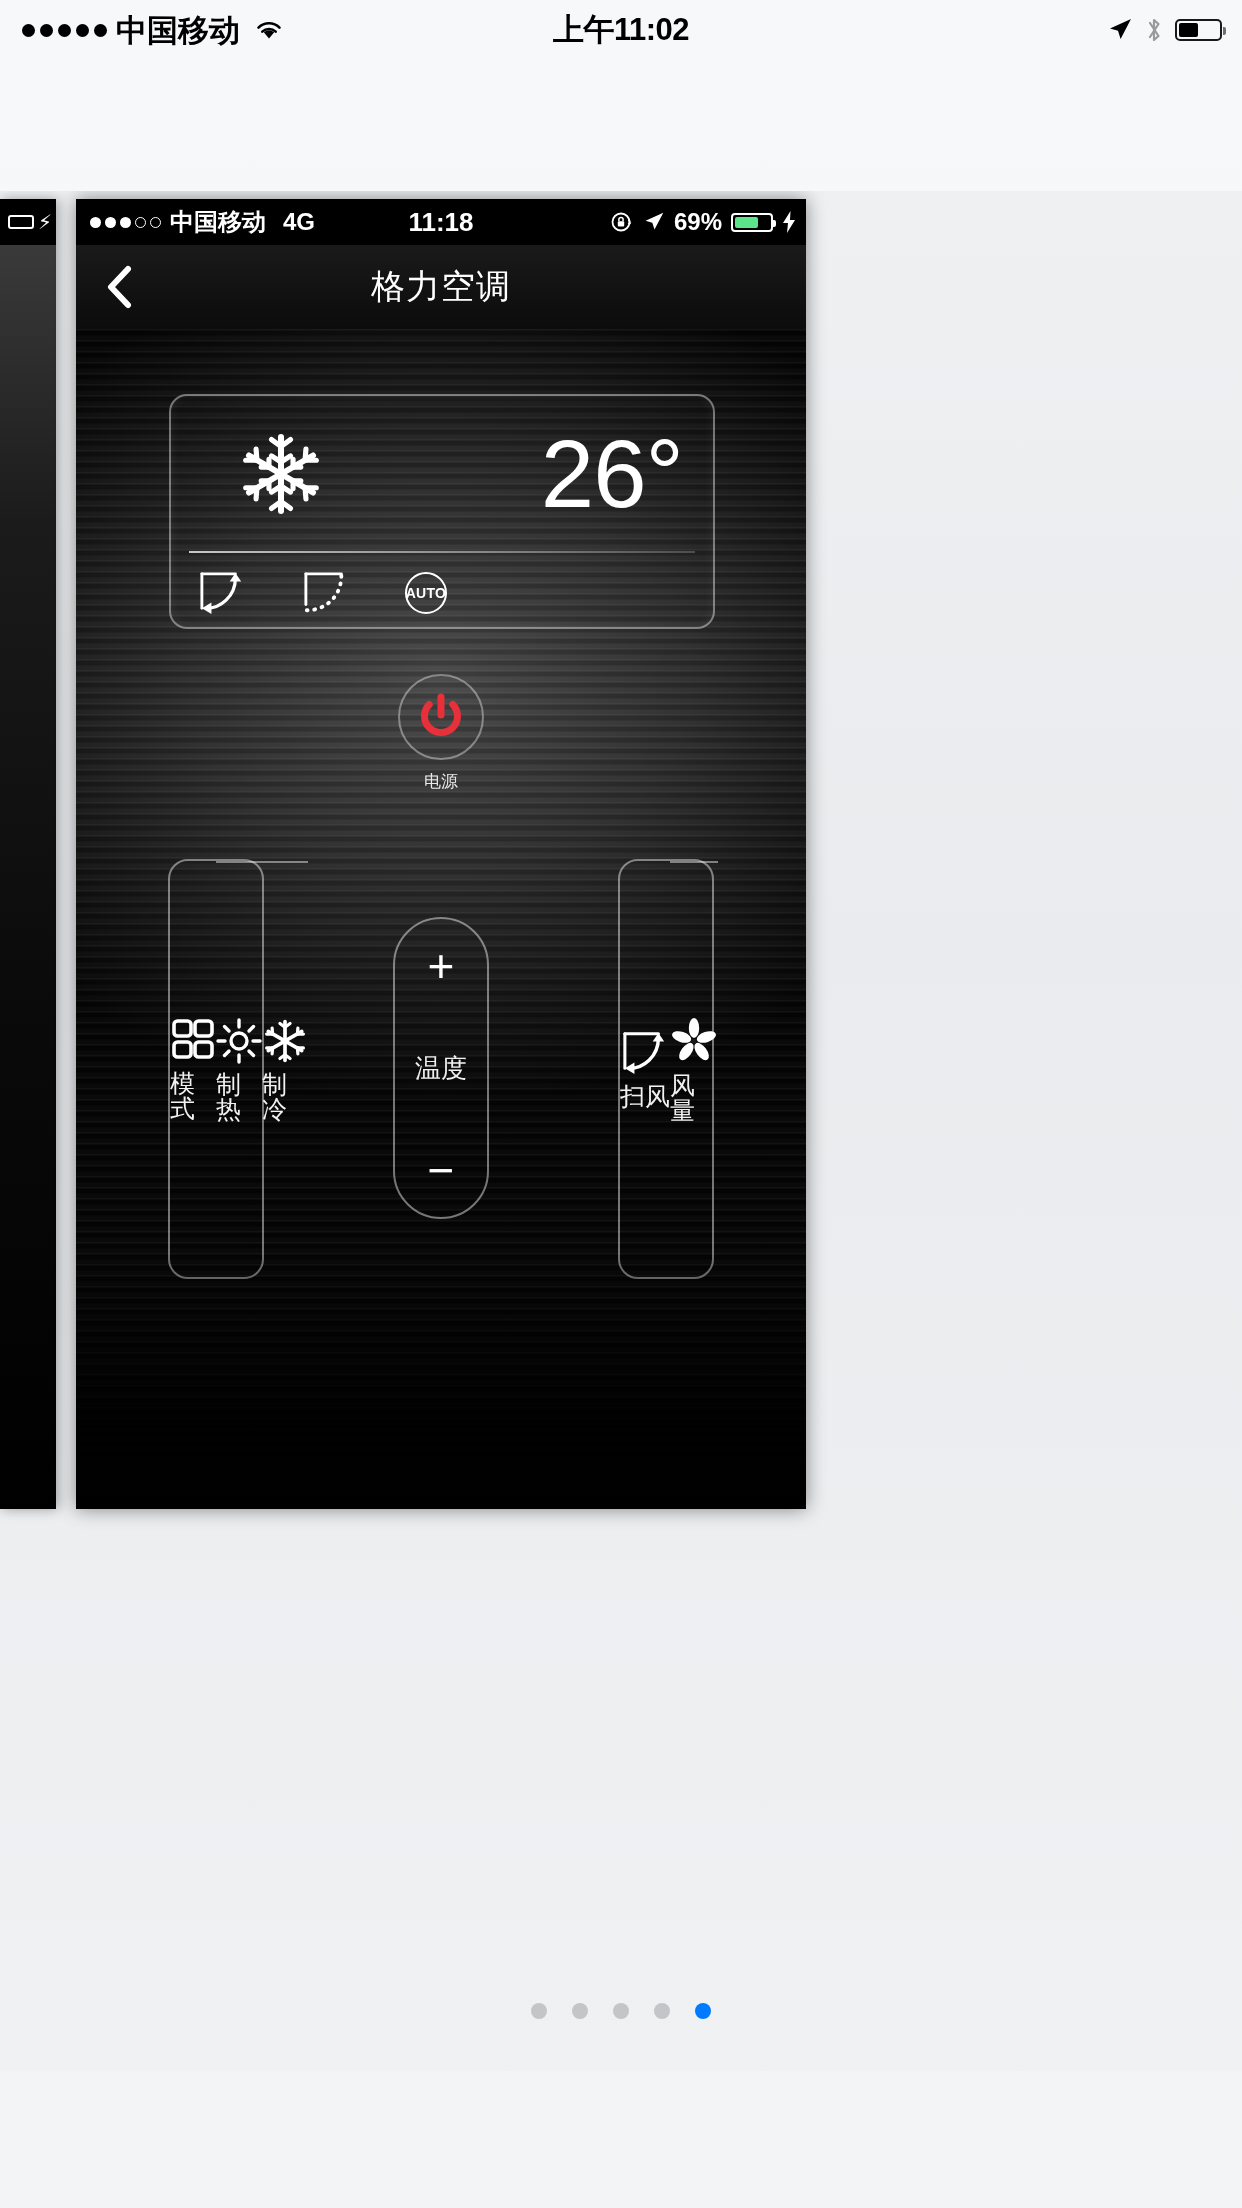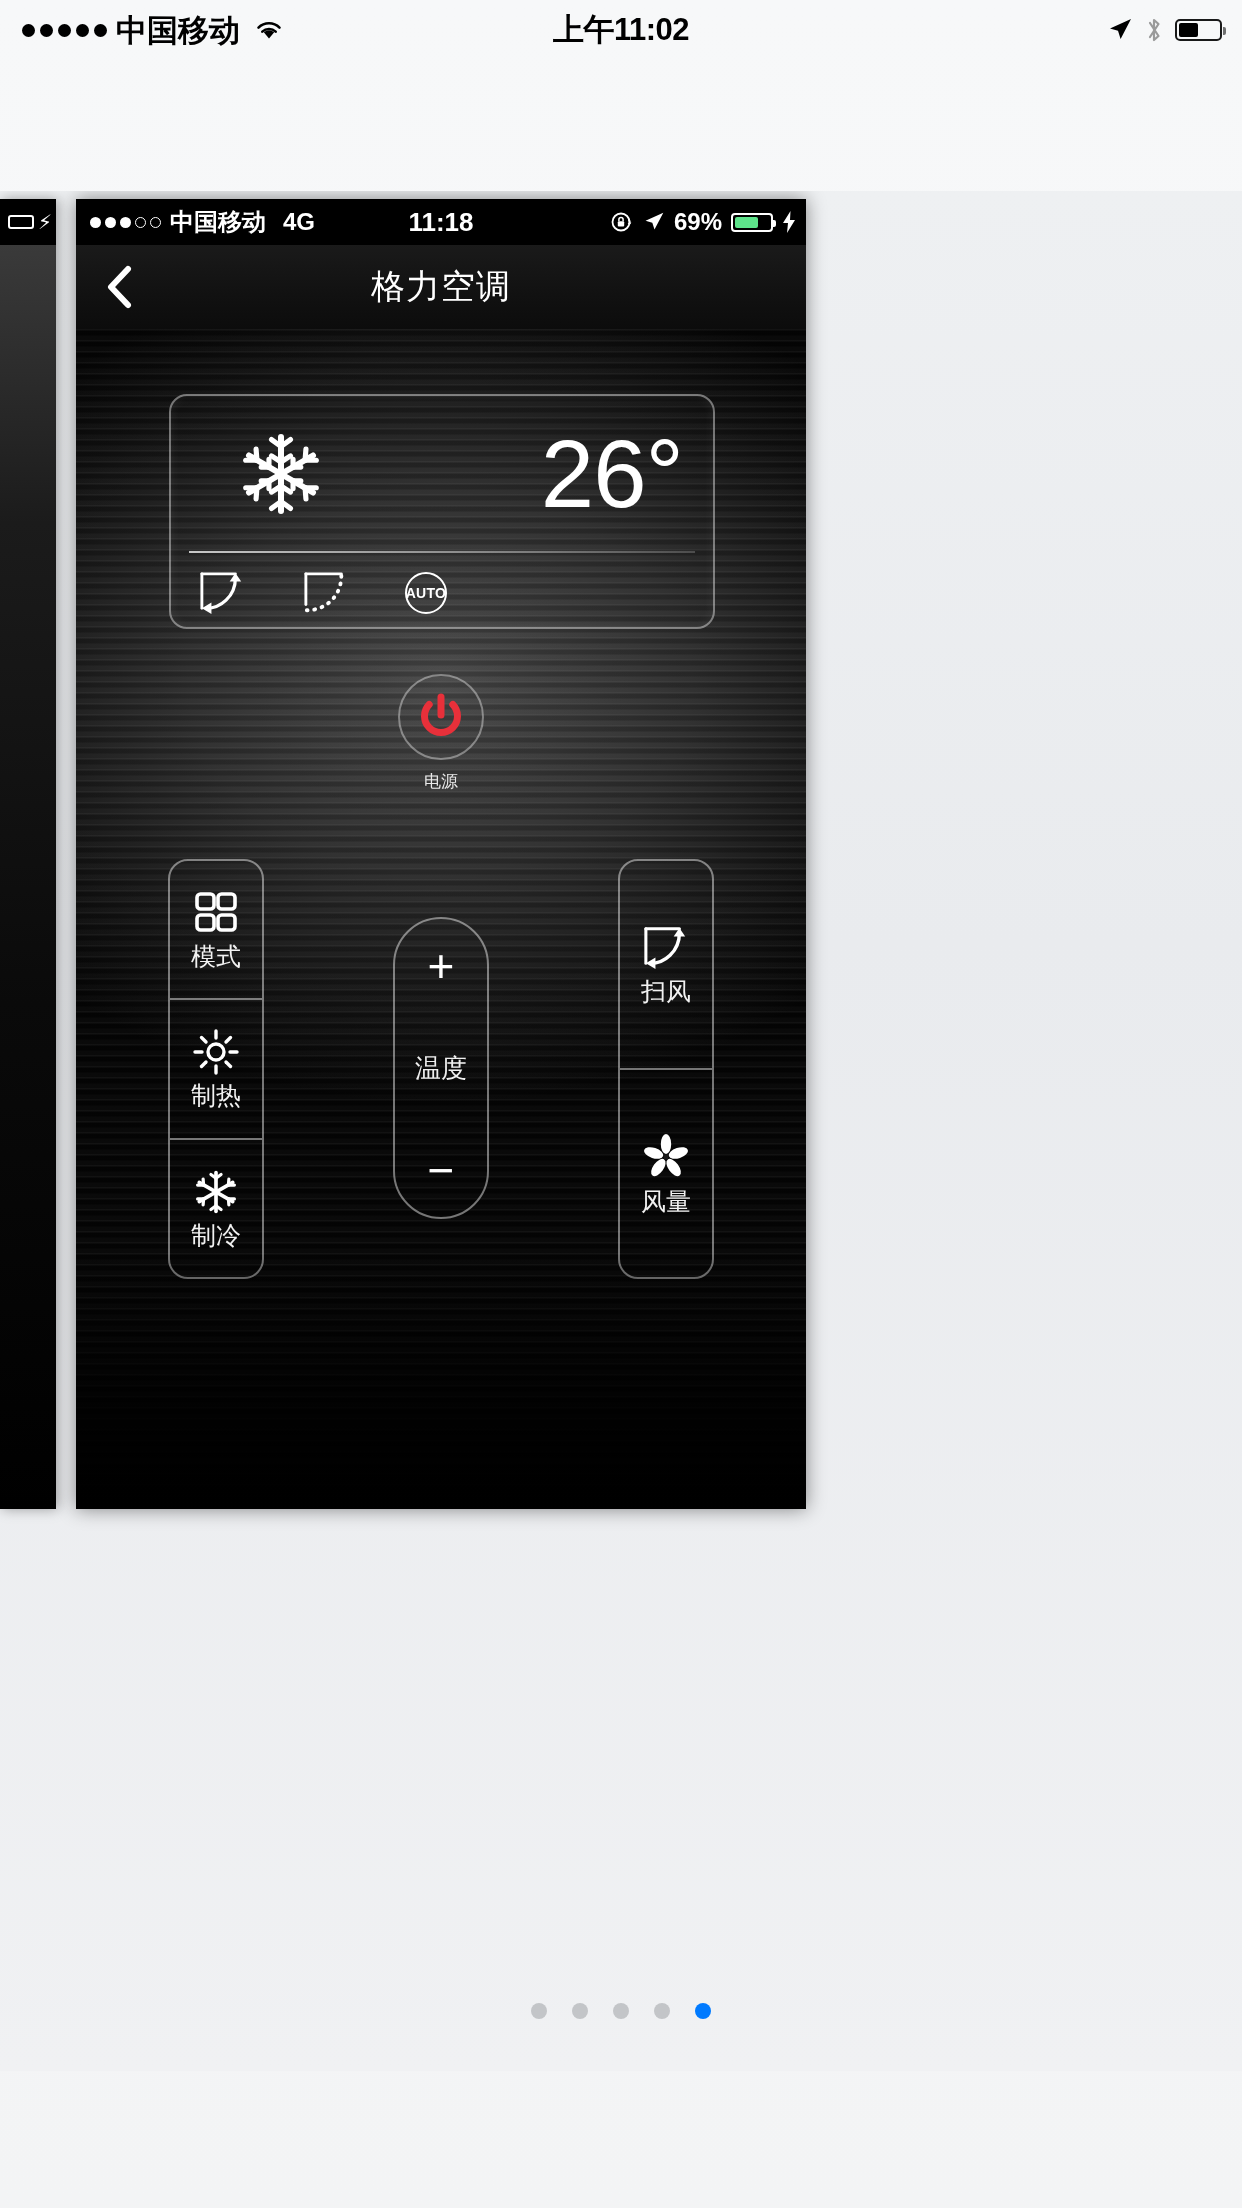--- a/index.html
+++ b/index.html
@@ -184,21 +184,21 @@
     display: flex; align-items: center; justify-content: center;
     cursor: pointer;
   }
   .power-label { color: #e9e9e9; font-size: 17px; }
 
   
   .controls { position: absolute; top: 530px; left: 0; right: 0; height: 480px; }
   .col-pill {
     position: absolute; width: 96px;
     border: 2px solid rgba(255,255,255,.45); border-radius: 20px;
-    display: flex; flex-direction: column;
+    display: flex; flex-direction: row;
   }
   .col-left { left: 92px; top: 0; height: 420px; }
   .col-right { right: 92px; top: 0; height: 420px; }
   .pill-cell {
     flex: 1; display: flex; flex-direction: column;
     align-items: center; justify-content: center; gap: 8px;
     cursor: pointer;
   }
   .pill-cell + .pill-cell { border-top: 2px solid rgba(255,255,255,.45); }
   .pill-label { color: #f2f2f2; font-size: 25px; line-height: 1; }

